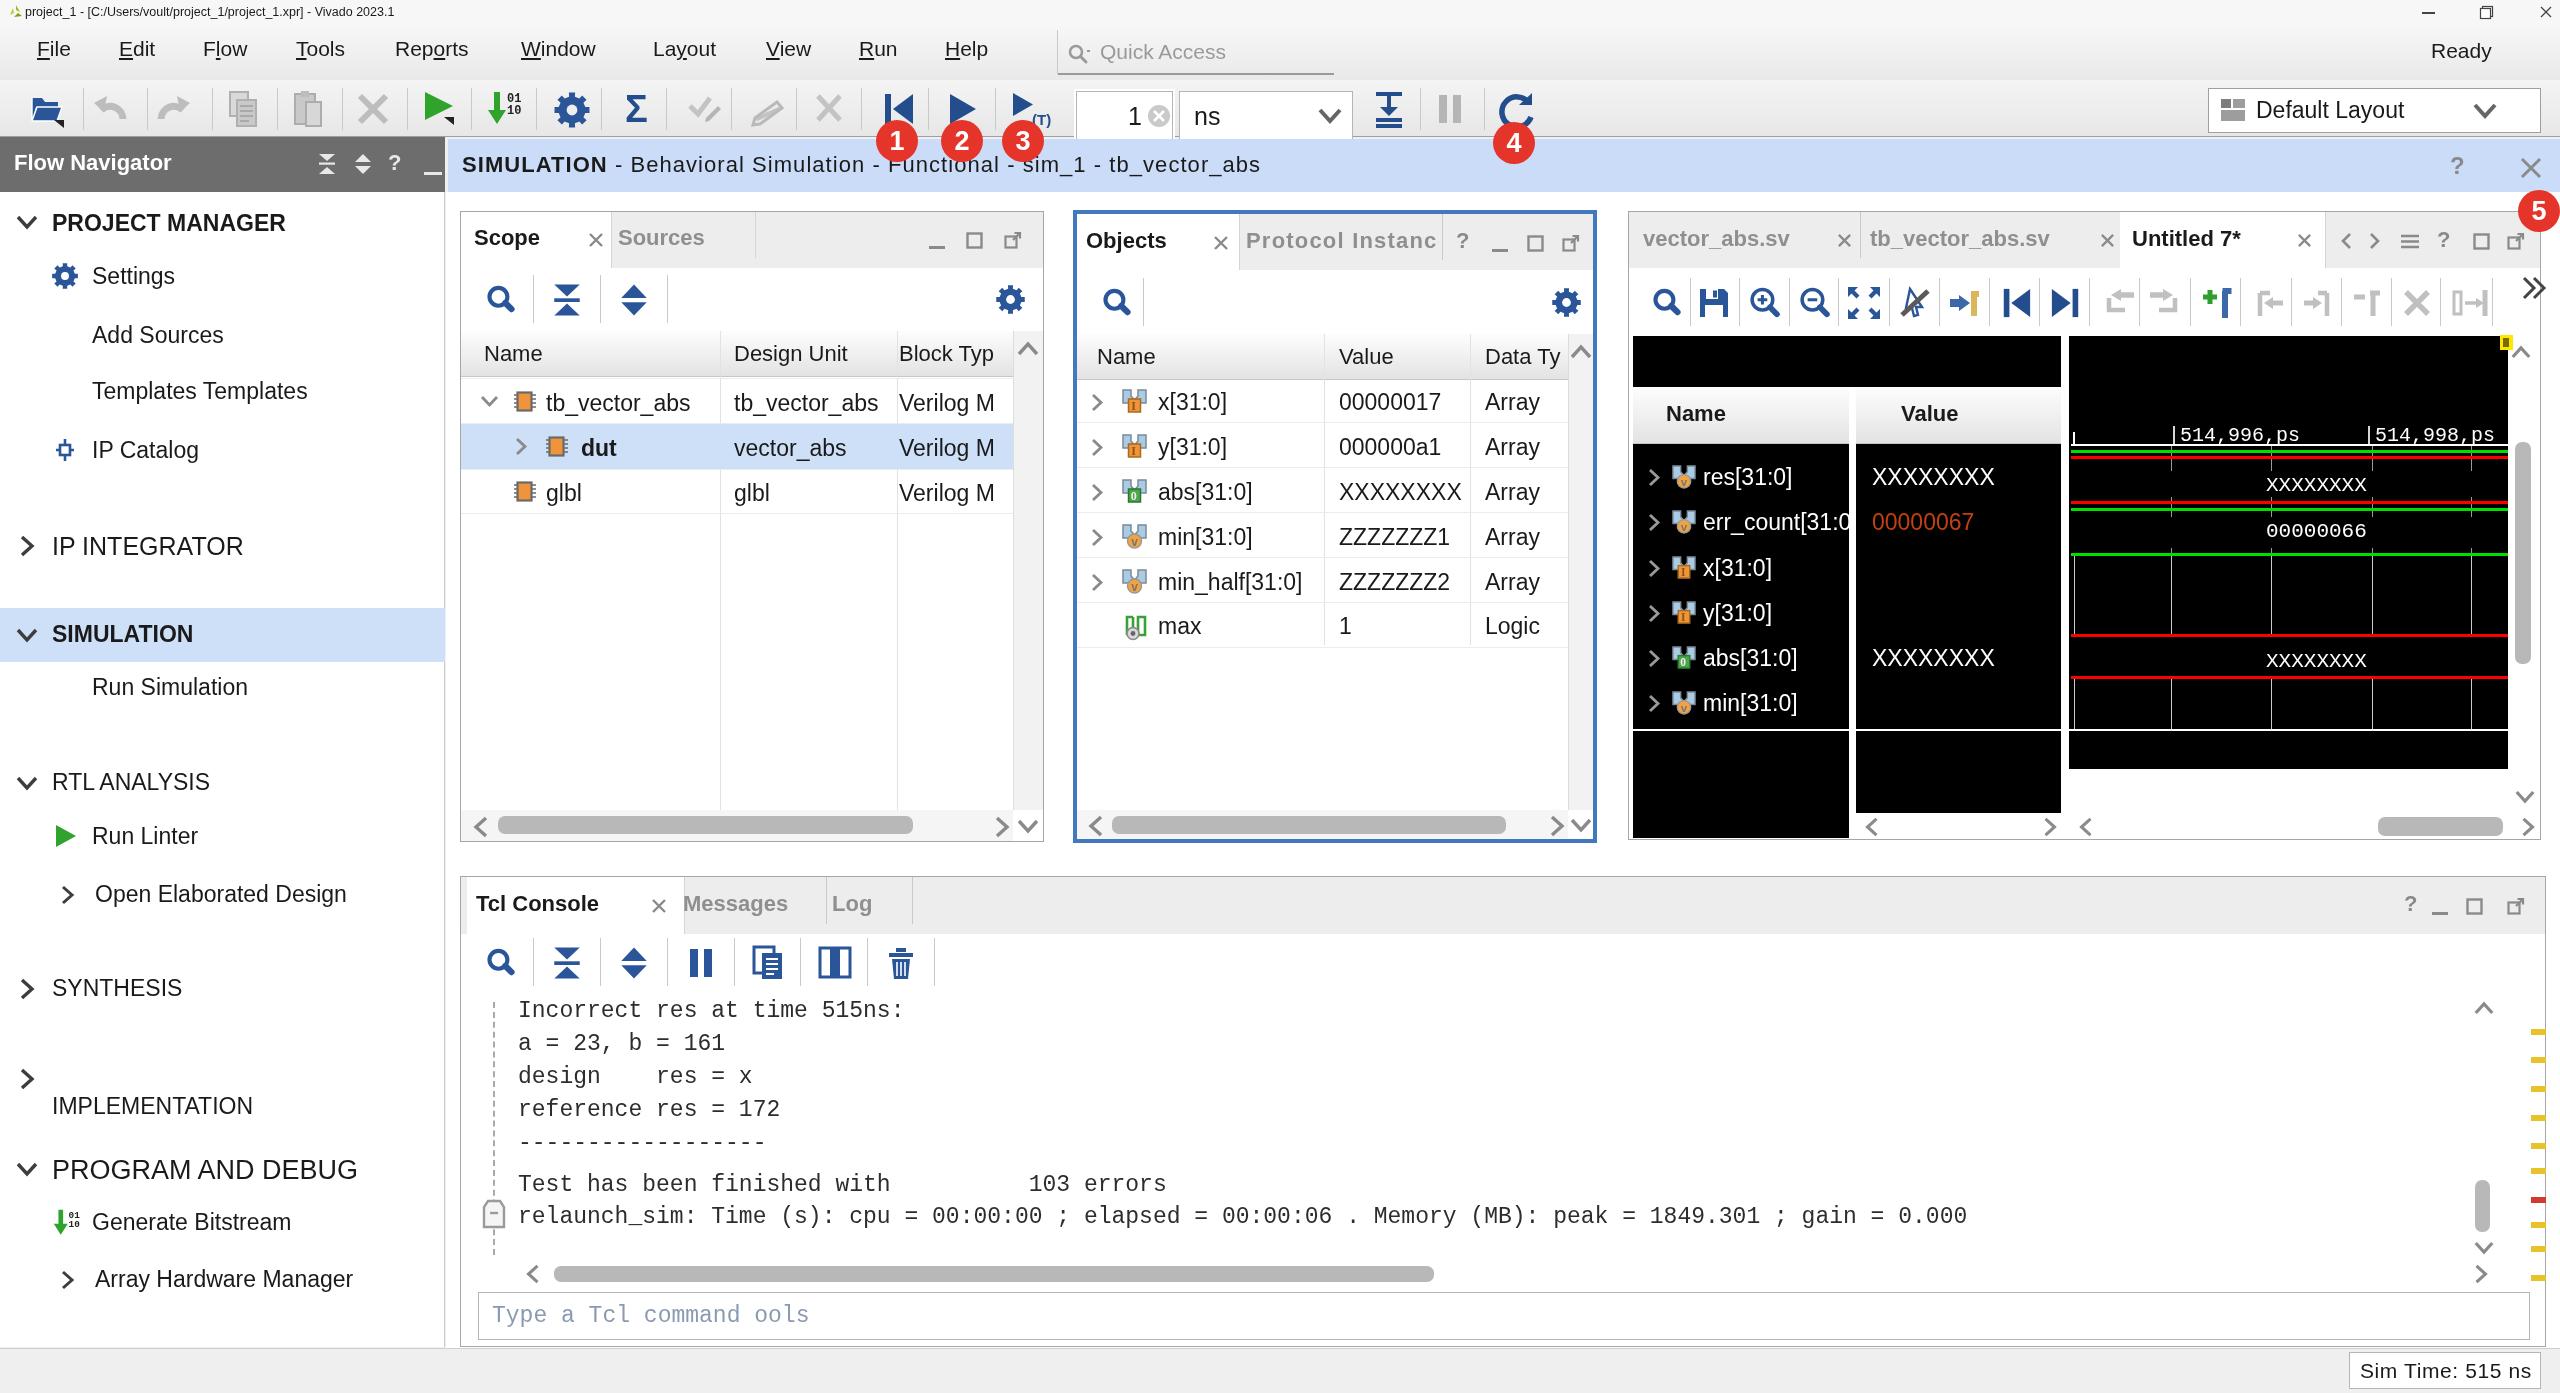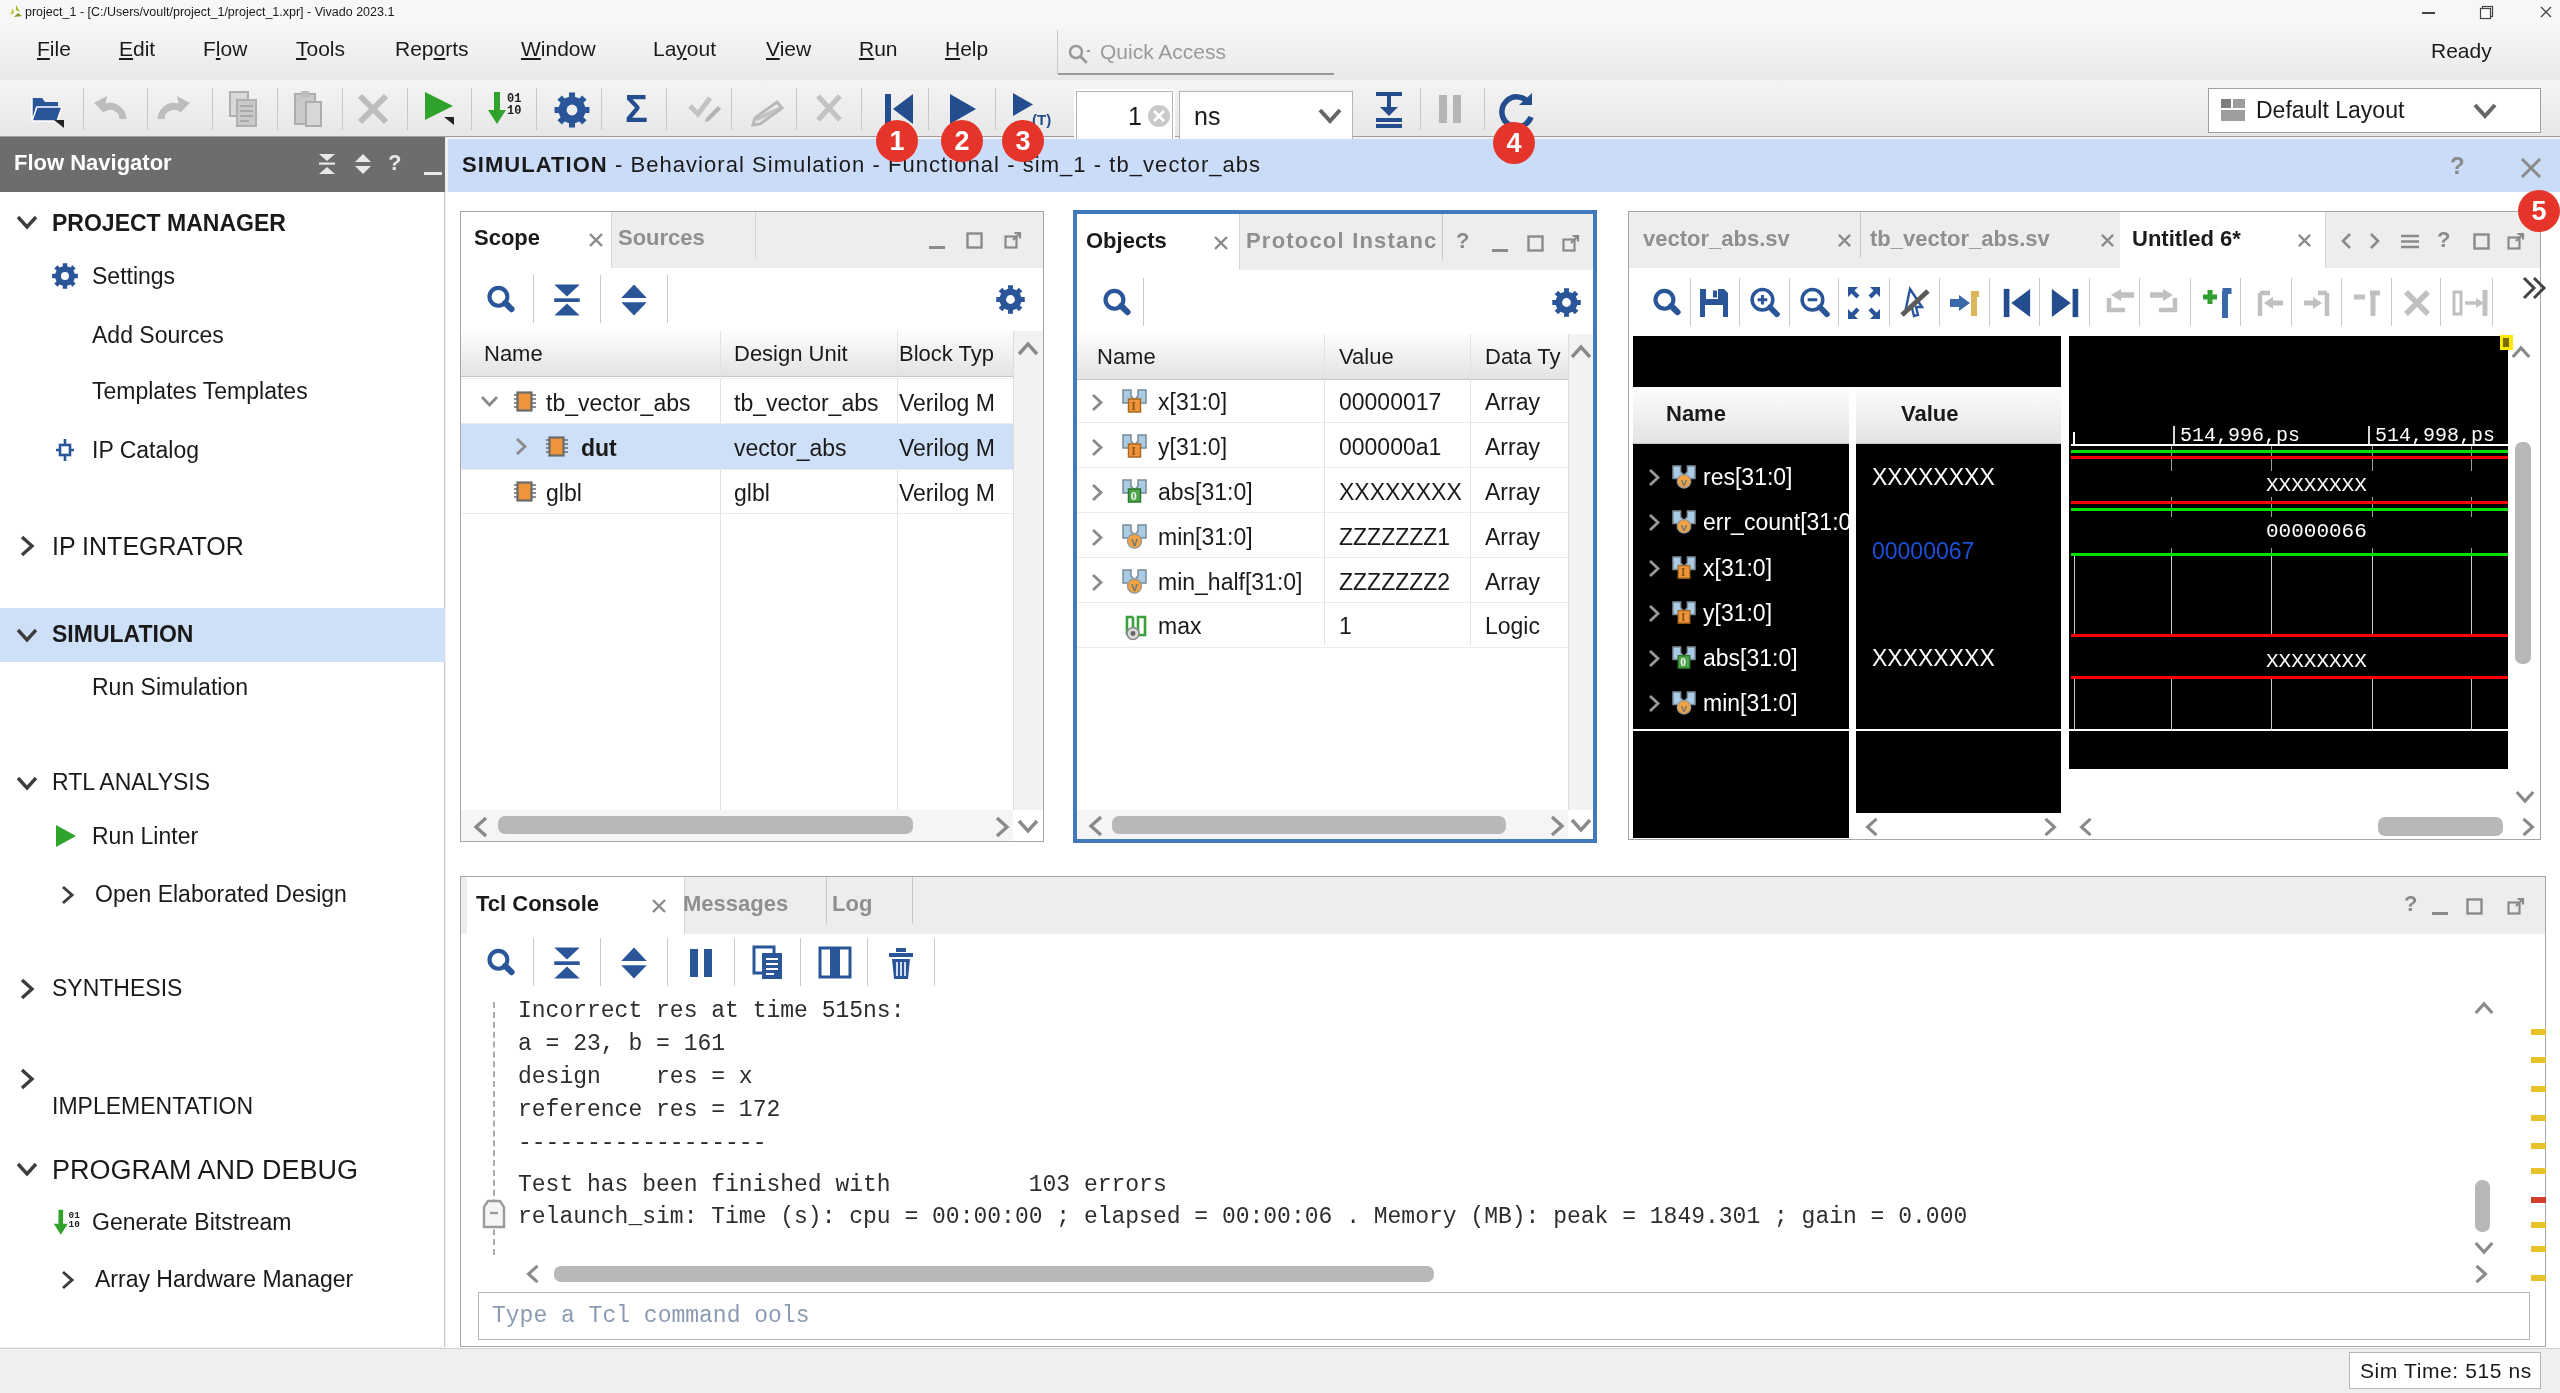--- a/index.html
+++ b/index.html
@@ -504,21 +504,21 @@
 <div class="t tabtxt gray" style="left:1643px;top:226px;">vector_abs.sv</div>
 <svg style="left:1837px;top:233px;width:15px;height:15px" viewBox="0 0 16 16">
     <path d="M2 2 L14 14 M14 2 L2 14" stroke="#8a8a8a" stroke-width="2.4"></path>
   </svg>
 <div class="sep" style="left:1860px;top:212px;height:46px;background:#c9c9c9;"></div>
 <div class="t tabtxt gray" style="left:1870px;top:226px;">tb_vector_abs.sv</div>
 <svg style="left:2100px;top:233px;width:15px;height:15px" viewBox="0 0 16 16">
     <path d="M2 2 L14 14 M14 2 L2 14" stroke="#8a8a8a" stroke-width="2.4"></path>
   </svg>
 <div class="a" style="left:2120px;top:212px;width:206px;height:56px;background:#fff;border-right:1px solid #d5d5d5;"></div>
-<div class="t tabtxt" style="left:2132px;top:226px;">Untitled 6*</div>
+<div class="t tabtxt" style="left:2132px;top:226px;">Untitled 7*</div>
 <svg style="left:2297px;top:233px;width:15px;height:15px" viewBox="0 0 16 16">
     <path d="M2 2 L14 14 M14 2 L2 14" stroke="#8a8a8a" stroke-width="2.4"></path>
   </svg>
 <svg style="left:2340px;top:232px;width:13px;height:18px" viewBox="0 0 13 18">
     <path d="M10 2 L3 9 L10 16" fill="none" stroke="#8a8a8a" stroke-width="2.6"></path>
   </svg>
 <svg style="left:2368px;top:232px;width:13px;height:18px" viewBox="0 0 13 18">
     <path d="M3 2 L10 9 L3 16" fill="none" stroke="#8a8a8a" stroke-width="2.6"></path>
   </svg>
 <svg style="left:2400px;top:234px;width:20px;height:15px" viewBox="0 0 20 15">
@@ -734,21 +734,21 @@
     <circle cx="12.5" cy="17" r="7" fill="#f2a341" stroke="#999" stroke-width="1.4"></circle>
     <text x="9.2" y="21.5" font-size="12" font-weight="bold" fill="#777">v</text>
   </svg>
 <div class="t" style="left:1703px;top:464px;width:146px;overflow:hidden;font-size:23px;color:#fff;">res[31:0]</div>
 <div class="t" style="left:1703px;top:509px;width:146px;overflow:hidden;font-size:23px;color:#fff;">err_count[31:0]</div>
 <div class="t" style="left:1703px;top:555px;width:146px;overflow:hidden;font-size:23px;color:#fff;">x[31:0]</div>
 <div class="t" style="left:1703px;top:600px;width:146px;overflow:hidden;font-size:23px;color:#fff;">y[31:0]</div>
 <div class="t" style="left:1703px;top:645px;width:146px;overflow:hidden;font-size:23px;color:#fff;">abs[31:0]</div>
 <div class="t" style="left:1703px;top:690px;width:146px;overflow:hidden;font-size:23px;color:#fff;">min[31:0]</div>
 <div class="t" style="left:1872px;top:464px;font-size:23px;color:#fff;">XXXXXXXX</div>
-<div class="t" style="left:1872px;top:538px;font-size:23px;color:#1d4ed8;">00000067</div>
+<div class="t" style="left:1872px;top:509px;font-size:23px;color:#c2410c;">00000067</div>
 <div class="t" style="left:1872px;top:645px;font-size:23px;color:#fff;">XXXXXXXX</div>
 
 <svg style="left:2510px;top:344px;width:22px;height:16px" viewBox="0 0 24 17">
     <path d="M3 14 L12 4 L21 14" fill="none" stroke="#8a8a8a" stroke-width="3.4"></path>
   </svg>
 <div class="thumb" style="left:2515px;top:442px;width:16px;height:222px;"></div>
 <svg style="left:2514px;top:789px;width:22px;height:16px" viewBox="0 0 24 17">
     <path d="M3 3 L12 13 L21 3" fill="none" stroke="#8a8a8a" stroke-width="3.4"></path>
   </svg>
 <svg style="left:1863px;top:816px;width:18px;height:22px" viewBox="0 0 20 24">

